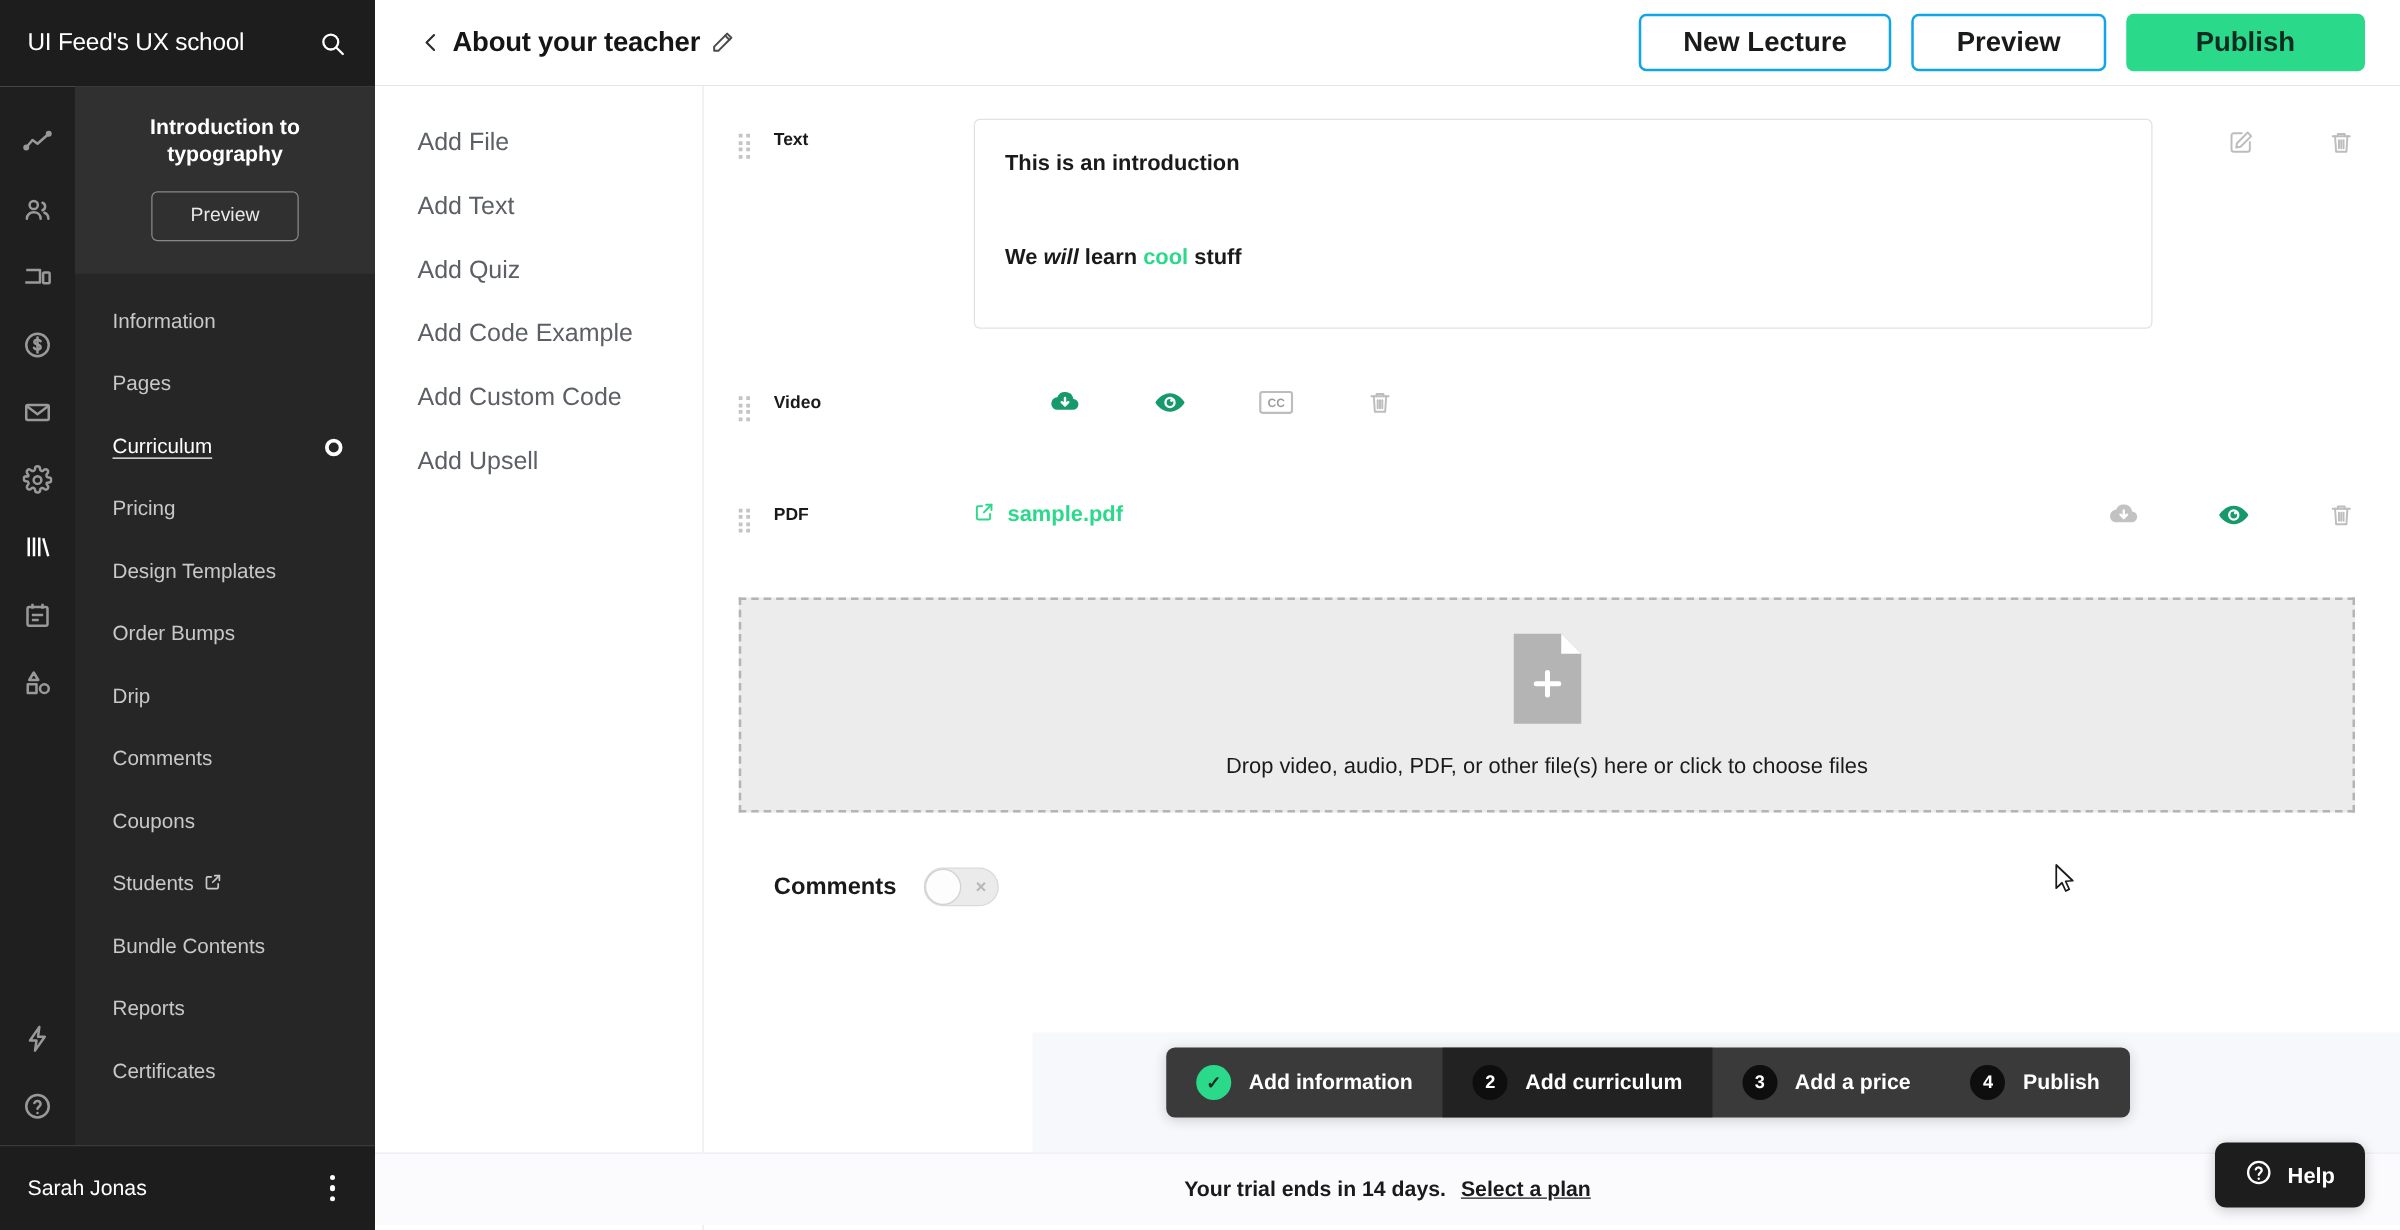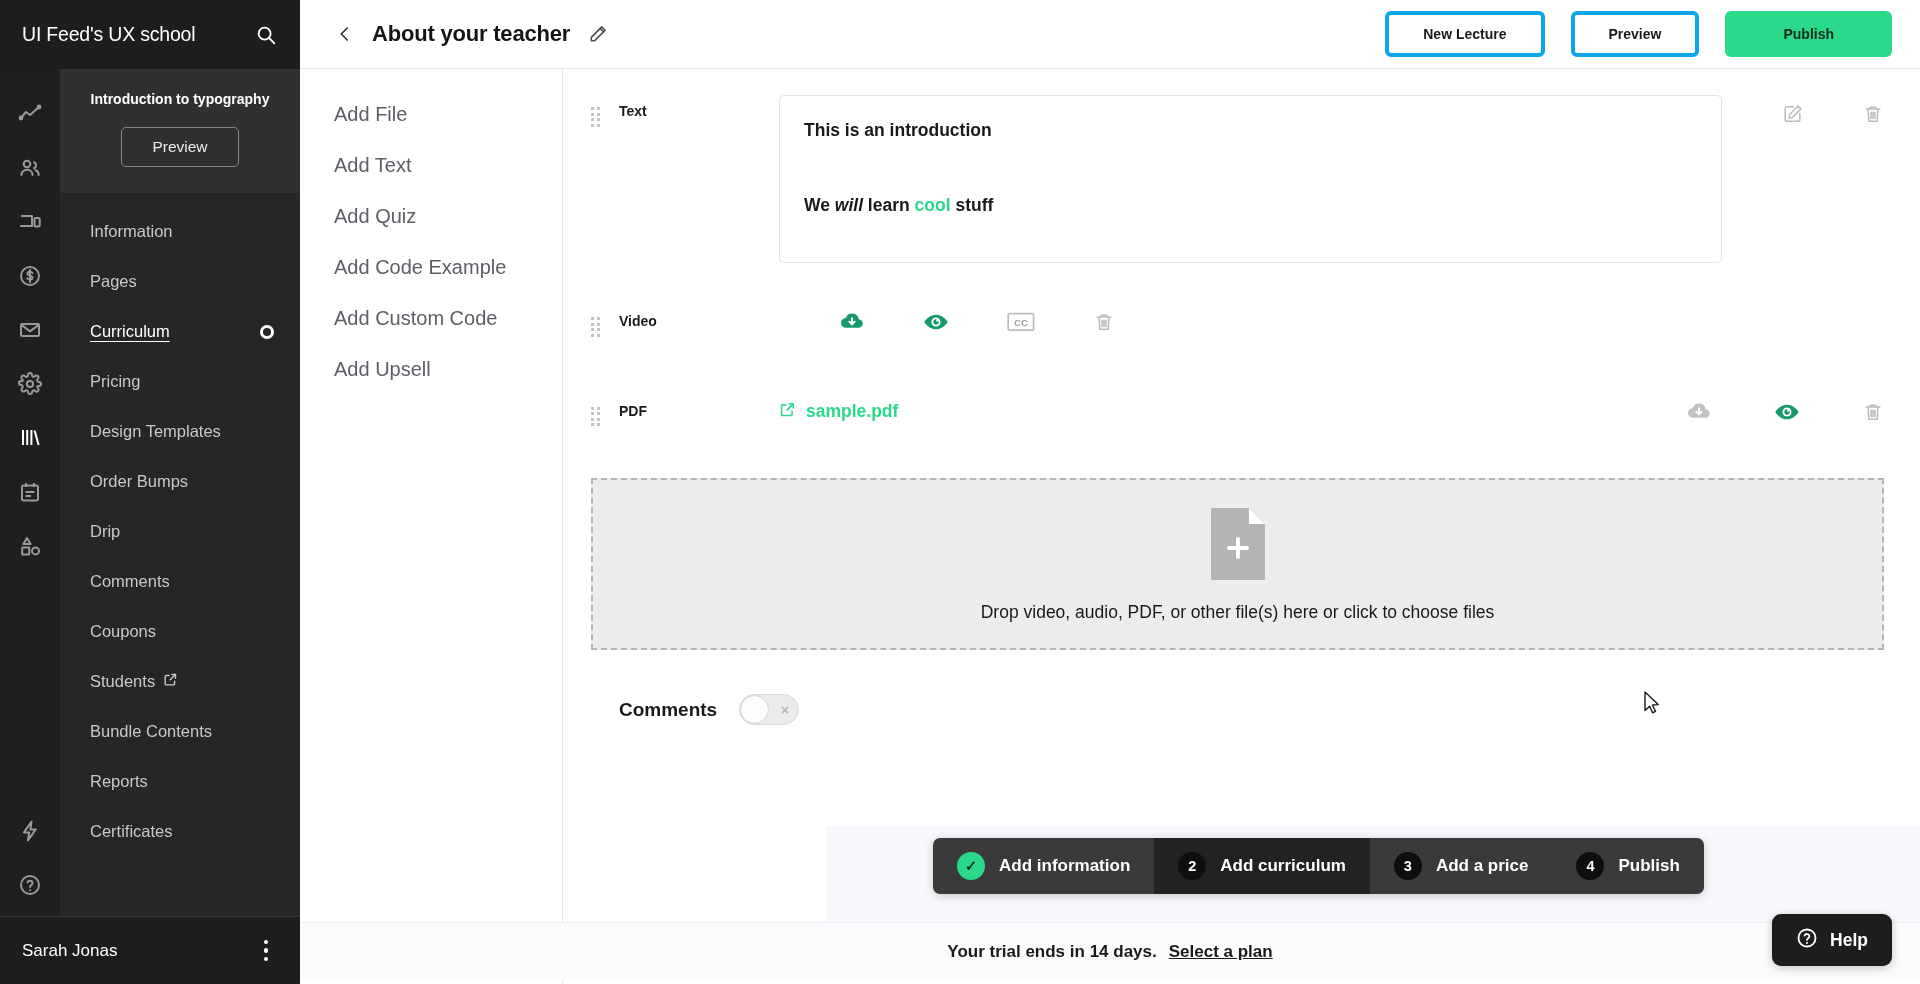--- a/index.html
+++ b/index.html
@@ -35,21 +35,21 @@
   .rail-icon.active { opacity: 1; }
   .rail-spacer { flex: 1 1 auto; }
 
   .sub-nav {
     position: absolute; top: 69px; left: 60px; width: 240px; bottom: 68px;
     background: #262626; overflow: hidden;
   }
   .course-head {
     background: #303030; padding: 22px 26px 26px 26px; text-align: center;
   }
-  .course-title { color: #fff; font-size: 14px; font-weight: 700; line-height: 1.28; }
+  .course-title { color: #fff; font-size: 17px; font-weight: 700; line-height: 1.28; }
   .course-preview-btn {
     margin: 18px auto 0 auto; display: block;
     border: 1px solid #888; background: transparent; color: #e9e9e9;
     border-radius: 5px; padding: 10px 30px; font-size: 15.5px;
     font-family: inherit; cursor: pointer;
   }
   .nav-list { padding-top: 14px; }
   .nav-item {
     display: flex; align-items: center; justify-content: space-between;
     padding: 0 26px 0 30px; height: 50px;
@@ -70,29 +70,29 @@
   }
   .user-name { color: #fff; font-size: 17px; }
   .kebab { display: flex; flex-direction: column; gap: 4px; cursor: pointer; padding: 6px; }
   .kebab i { width: 4.5px; height: 4.5px; border-radius: 50%; background: #fff; display: block; }
 
   
   .main { flex: 1 1 auto; position: relative; background: #fff; height: 984px; }
 
   .topbar {
     height: 69px; border-bottom: 1px solid #e6e6e6; background: #fff;
-    display: flex; align-items: center; padding: 0 28px 0 32px; gap: 14px;
+    display: flex; align-items: center; padding: 0 28px 0 32px; gap: 4px;
   }
   .back-chevron { cursor: pointer; display:flex; align-items:center; padding: 4px; }
   .page-title { font-size: 22px; font-weight: 700; color: #151515; letter-spacing: -0.2px; }
   .title-edit { cursor: pointer; display: flex; align-items: center; margin-left: 4px; }
   .topbar-spacer { flex: 1 1 auto; }
   .btn {
-    font-family: inherit; font-size: 14px; font-weight: 700;
-    border-radius: 6px; cursor: pointer; border: 4px solid #0ea5e9;
+    font-family: inherit; font-size: 22px; font-weight: 700;
+    border-radius: 6px; cursor: pointer; border: 2px solid #0ea5e9;
     background: #fff; color: #1a1a1a; padding: 0 34px; height: 46px;
     margin-left: 12px;
   }
   .btn.primary {
     background: #2bd98a; border-color: #2bd98a; color: #0d2b1e;
     padding: 0 54px;
   }
 
   .content { display: flex; height: 915px; }
 

